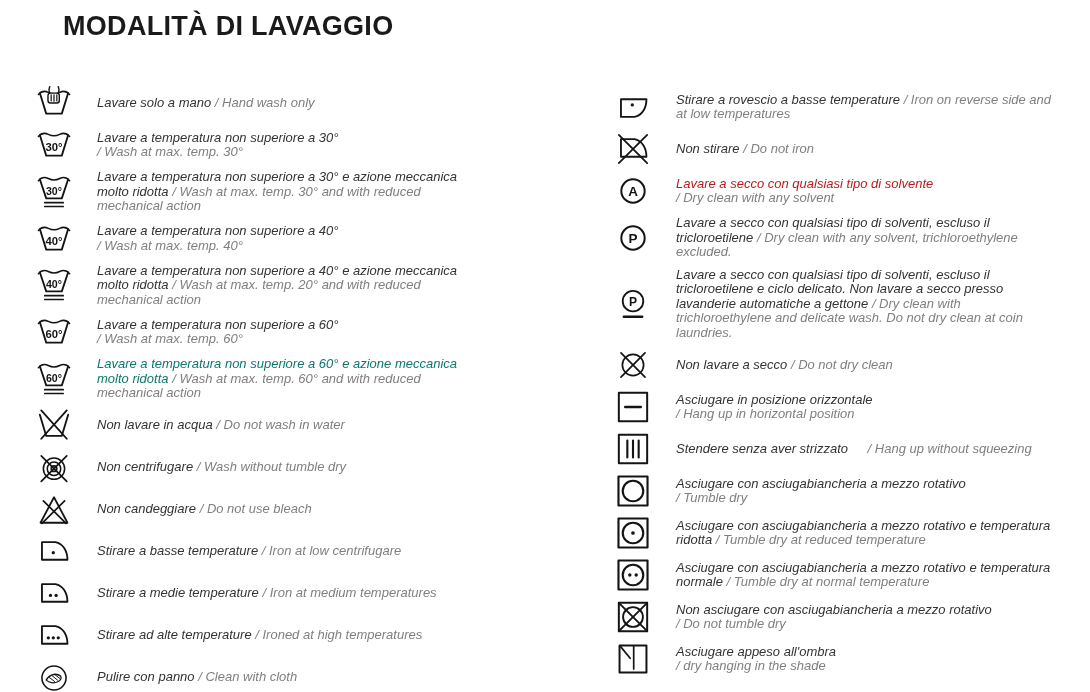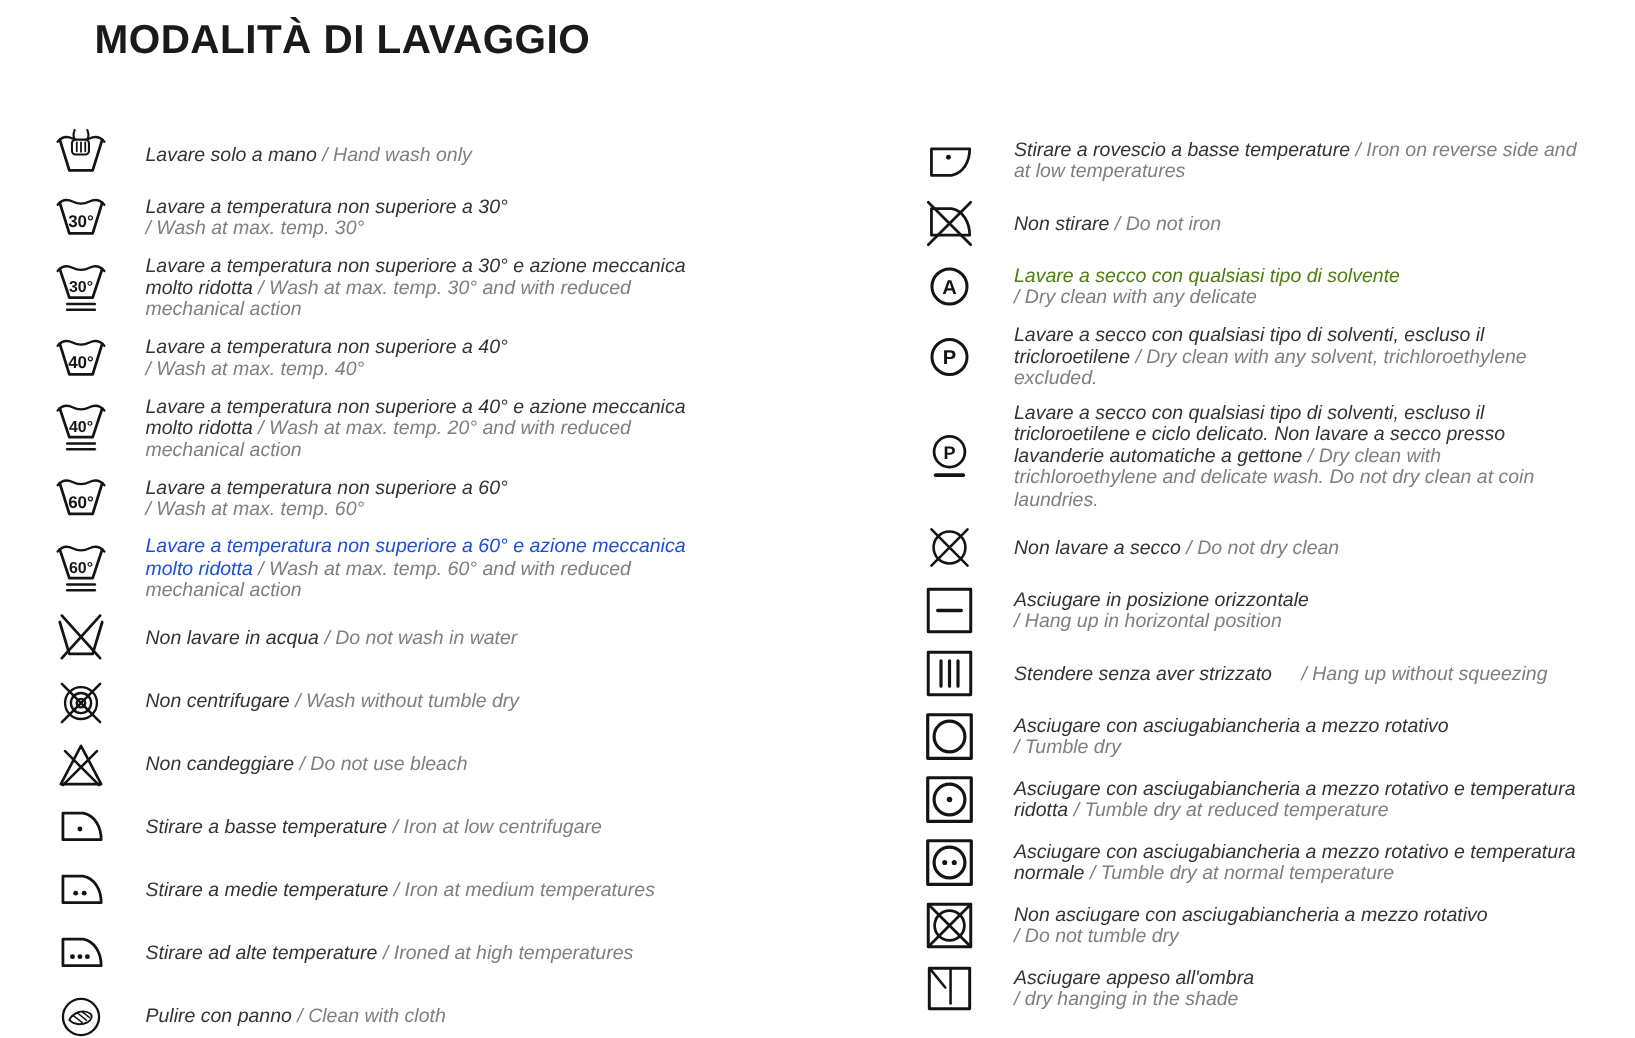--- a/index.html
+++ b/index.html
@@ -96,21 +96,21 @@
       <div class="item">
         <span class="icon">
           <svg viewBox="0 0 48 48" preserveAspectRatio="xMidYMid meet" fill="none" stroke="#141414" stroke-width="2.4" stroke-linecap="round" stroke-linejoin="round">
             <path d="M2 8 Q8 1 16 5 Q24 9 32 5 Q40 1 46 8" stroke-width="2.2"></path>
             <path d="M4 6 L13 33 H35 L44 6" stroke-width="2.6"></path>
             <text x="24" y="28" text-anchor="middle" font-size="15" font-weight="700" font-family="Liberation Sans, sans-serif" fill="#141414" stroke="none">60°</text>
             <path d="M11 39 H37" stroke-width="2.4"></path>
             <path d="M11 44.5 H37" stroke-width="2.4"></path>
           </svg>
         </span>
-        <span class="text"><span class="it" style="color: #1d4ed8;">Lavare a temperatura non superiore a 60° e azione meccanica molto ridotta</span> <span class="en" style="color: rgb(127, 127, 127);">/ Wash at max. temp. 60° and with reduced mechanical action</span></span>
+        <span class="text"><span class="it" style="color: #0f766e;">Lavare a temperatura non superiore a 60° e azione meccanica molto ridotta</span> <span class="en" style="color: rgb(127, 127, 127);">/ Wash at max. temp. 60° and with reduced mechanical action</span></span>
       </div>
       <div class="item">
         <span class="icon">
           <svg viewBox="0 0 48 48" preserveAspectRatio="xMidYMid meet" fill="none" stroke="#141414" stroke-width="2.4" stroke-linecap="round" stroke-linejoin="round">
             <path d="M4 8 L13 38 H35 L44 8" stroke-width="2.6"></path>
             <path d="M6 2 L42 42 M42 2 L6 42" stroke-width="2.6"></path>
           </svg>
         </span>
         <span class="text"><span class="it" style="color: rgb(51, 51, 51);">Non lavare in acqua</span> <span class="en" style="color: rgb(127, 127, 127);">/ Do not wash in water</span></span>
       </div>
@@ -196,21 +196,21 @@
         </span>
         <span class="text"><span class="it" style="color: rgb(51, 51, 51);">Non stirare</span> <span class="en" style="color: rgb(127, 127, 127);">/ Do not iron</span></span>
       </div>
       <div class="item">
         <span class="icon">
           <svg viewBox="0 0 48 48" preserveAspectRatio="xMidYMid meet" fill="none" stroke="#141414" stroke-width="2.4" stroke-linecap="round" stroke-linejoin="round">
             <circle cx="24" cy="24" r="16.5" stroke-width="2.8"></circle>
             <text x="24" y="31" text-anchor="middle" font-size="19" font-weight="700" font-family="Liberation Sans, sans-serif" fill="#141414" stroke="none">A</text>
           </svg>
         </span>
-        <span class="text"><span class="it" style="color: #4d7c0f;">Lavare a secco con qualsiasi tipo di solvente</span><br><span class="en" style="color: rgb(127, 127, 127);">/ Dry clean with any delicate</span></span>
+        <span class="text"><span class="it" style="color: #b91c1c;">Lavare a secco con qualsiasi tipo di solvente</span><br><span class="en" style="color: rgb(127, 127, 127);">/ Dry clean with any solvent</span></span>
       </div>
       <div class="item">
         <span class="icon">
           <svg viewBox="0 0 48 48" preserveAspectRatio="xMidYMid meet" fill="none" stroke="#141414" stroke-width="2.4" stroke-linecap="round" stroke-linejoin="round">
             <circle cx="24" cy="24" r="16.5" stroke-width="2.8"></circle>
             <text x="24" y="31" text-anchor="middle" font-size="19" font-weight="700" font-family="Liberation Sans, sans-serif" fill="#141414" stroke="none">P</text>
           </svg>
         </span>
         <span class="text"><span class="it" style="color: rgb(51, 51, 51);">Lavare a secco con qualsiasi tipo di solventi, escluso il tricloroetilene</span> <span class="en" style="color: rgb(127, 127, 127);">/ Dry clean with any solvent, trichloroethylene excluded.</span></span>
       </div>

